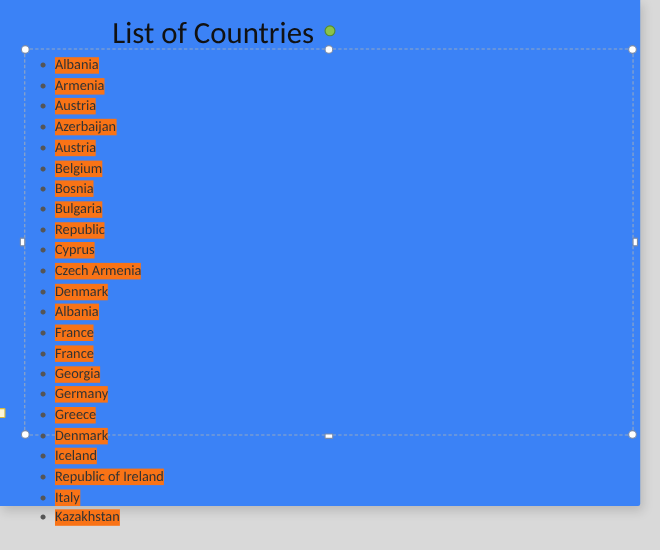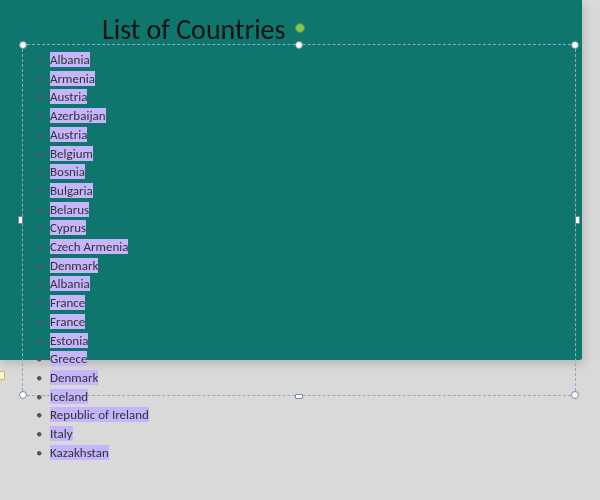--- a/index.html
+++ b/index.html
@@ -9,22 +9,22 @@
       font-family: Calibri, "Segoe UI", sans-serif;
       background: #d9d9d9;
       overflow: hidden;
       position: relative;
     }
     .slide {
       position: absolute;
       top: 0;
       left: 0;
       width: 582px;
-      height: 360px;
-      background: #0f766e;
+      height: 460px;
+      background: #3b82f6;
       border-radius: 0 0 2px 0;
       box-shadow: 2px 4px 10px rgba(0,0,0,0.15);
     }
     .title {
       position: absolute;
       top: 12px;
       left: 102px;
       font-size: 28px;
       font-weight: 400;
       color: #111;
@@ -75,21 +75,21 @@
       line-height: 18.7px;
       color: #333;
       white-space: nowrap;
     }
     .bullet {
       display: inline-block;
       width: 14px;
       color: #555;
     }
     .sel {
-      background: #c4b5fd;
+      background: #f97316;
       padding: 0 0;
     }
     .smart-tag {
       position: absolute;
       top: 371px;
       left: -3px;
       width: 8px;
       height: 9px;
       background: #fff6d6;
       border: 1px solid #d8b93b;
@@ -119,27 +119,28 @@
 
 <ul class="list">
     <li><span class="bullet">•</span><span class="sel">Albania</span></li>
     <li><span class="bullet">•</span><span class="sel">Armenia</span></li>
     <li><span class="bullet">•</span><span class="sel">Austria</span></li>
     <li><span class="bullet">•</span><span class="sel">Azerbaijan</span></li>
     <li><span class="bullet">•</span><span class="sel">Austria</span></li>
     <li><span class="bullet">•</span><span class="sel">Belgium</span></li>
     <li><span class="bullet">•</span><span class="sel">Bosnia</span></li>
     <li><span class="bullet">•</span><span class="sel">Bulgaria</span></li>
-    <li><span class="bullet">•</span><span class="sel">Belarus</span></li>
+    <li><span class="bullet">•</span><span class="sel">Republic</span></li>
     <li><span class="bullet">•</span><span class="sel">Cyprus</span></li>
     <li><span class="bullet">•</span><span class="sel">Czech Armenia</span></li>
     <li><span class="bullet">•</span><span class="sel">Denmark</span></li>
     <li><span class="bullet">•</span><span class="sel">Albania</span></li>
     <li><span class="bullet">•</span><span class="sel">France</span></li>
     <li><span class="bullet">•</span><span class="sel">France</span></li>
-    <li><span class="bullet">•</span><span class="sel">Estonia</span></li>
+    <li><span class="bullet">•</span><span class="sel">Georgia</span></li>
+    <li><span class="bullet">•</span><span class="sel">Germany</span></li>
     <li><span class="bullet">•</span><span class="sel">Greece</span></li>
     <li><span class="bullet">•</span><span class="sel">Denmark</span></li>
     <li><span class="bullet">•</span><span class="sel">Iceland</span></li>
     <li><span class="bullet">•</span><span class="sel">Republic of Ireland</span></li>
     <li><span class="bullet">•</span><span class="sel">Italy</span></li>
     <li><span class="bullet">•</span><span class="sel">Kazakhstan</span></li>
   </ul>
 
 </body></html>

